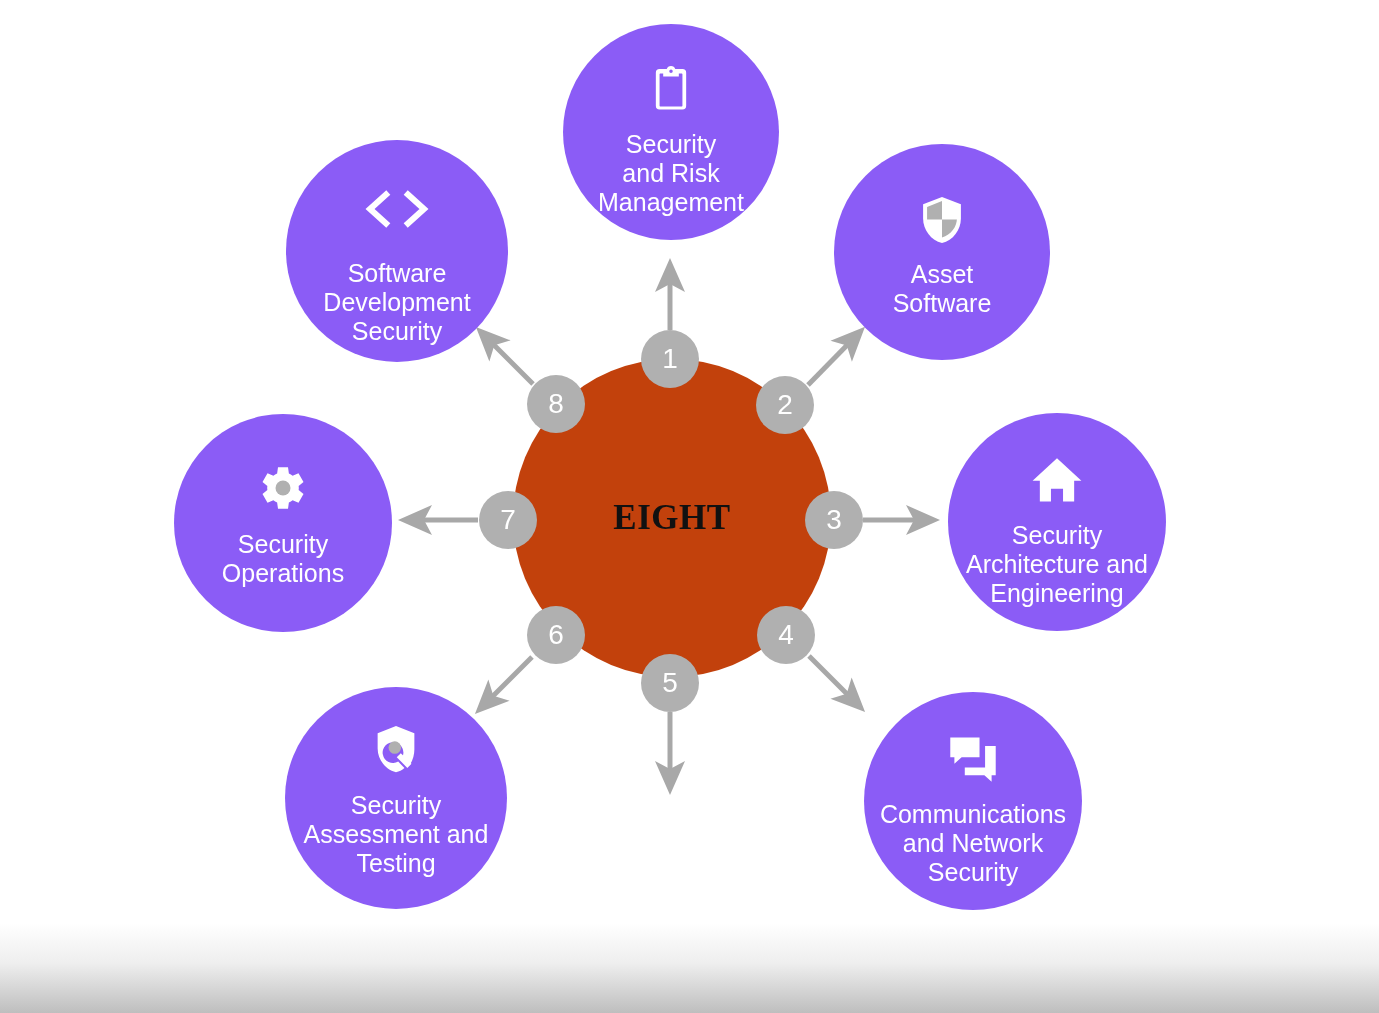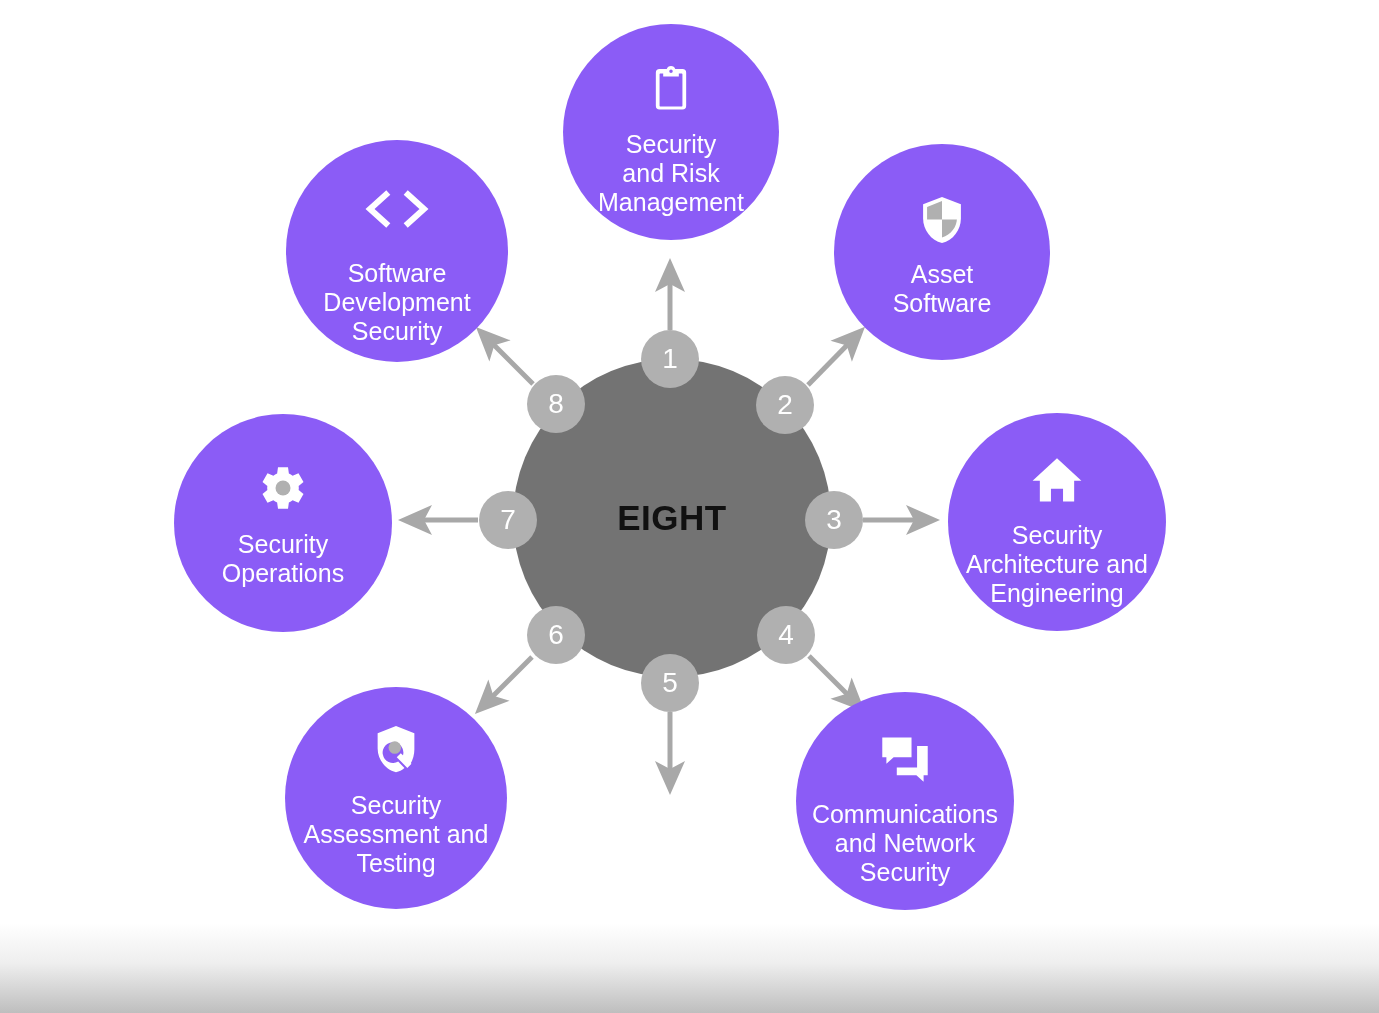--- a/index.html
+++ b/index.html
@@ -19,21 +19,22 @@
     overflow: hidden;
   }
   
   .hub {
     position: absolute;
     left: 513px;
     top: 359px;
     width: 318px;
     height: 318px;
     border-radius: 50%;
-    background: #737373;
+    background: #c2410c;
+    font-family: Liberation Serif, serif;
   }
   .hub-label {
     position: absolute;
     left: 0;
     top: 0;
     width: 318px;
     height: 318px;
     display: flex;
     flex-direction: column;
     align-items: center;
@@ -167,21 +168,21 @@
     <span class="icon">
       <svg width="58" height="58" viewBox="0 0 24 24">
         <path fill="#ffffff" d="M12 3 1.9 12.3h3.0v8.6h4.6v-5.3h5v5.3h4.6v-8.6h3.0Z"></path>
       </svg>
     </span>
     <div class="caption">Security
 Architecture and
 Engineering</div>
   </div>
 
-  <div class="domain" style="left:796px; top:692px; width:218px; height:218px; padding-top:38px;">
+  <div class="domain" style="left:864px; top:692px; width:218px; height:218px; padding-top:38px;">
     <span class="icon">
       <svg width="58" height="58" viewBox="0 0 24 24">
         <path fill="#ffffff" d="M2.6 3.1h12.1v8.2H7.3L4.3 14v-2.7H2.6Z"></path>
         <path fill="#ffffff" d="M21.4 6.6v12.1h-1.7v2.7l-3.0-2.7H8.6v-3.2h8.4V6.6Z"></path>
       </svg>
     </span>
     <div class="caption">Communications
 and Network
 Security</div>
   </div>

